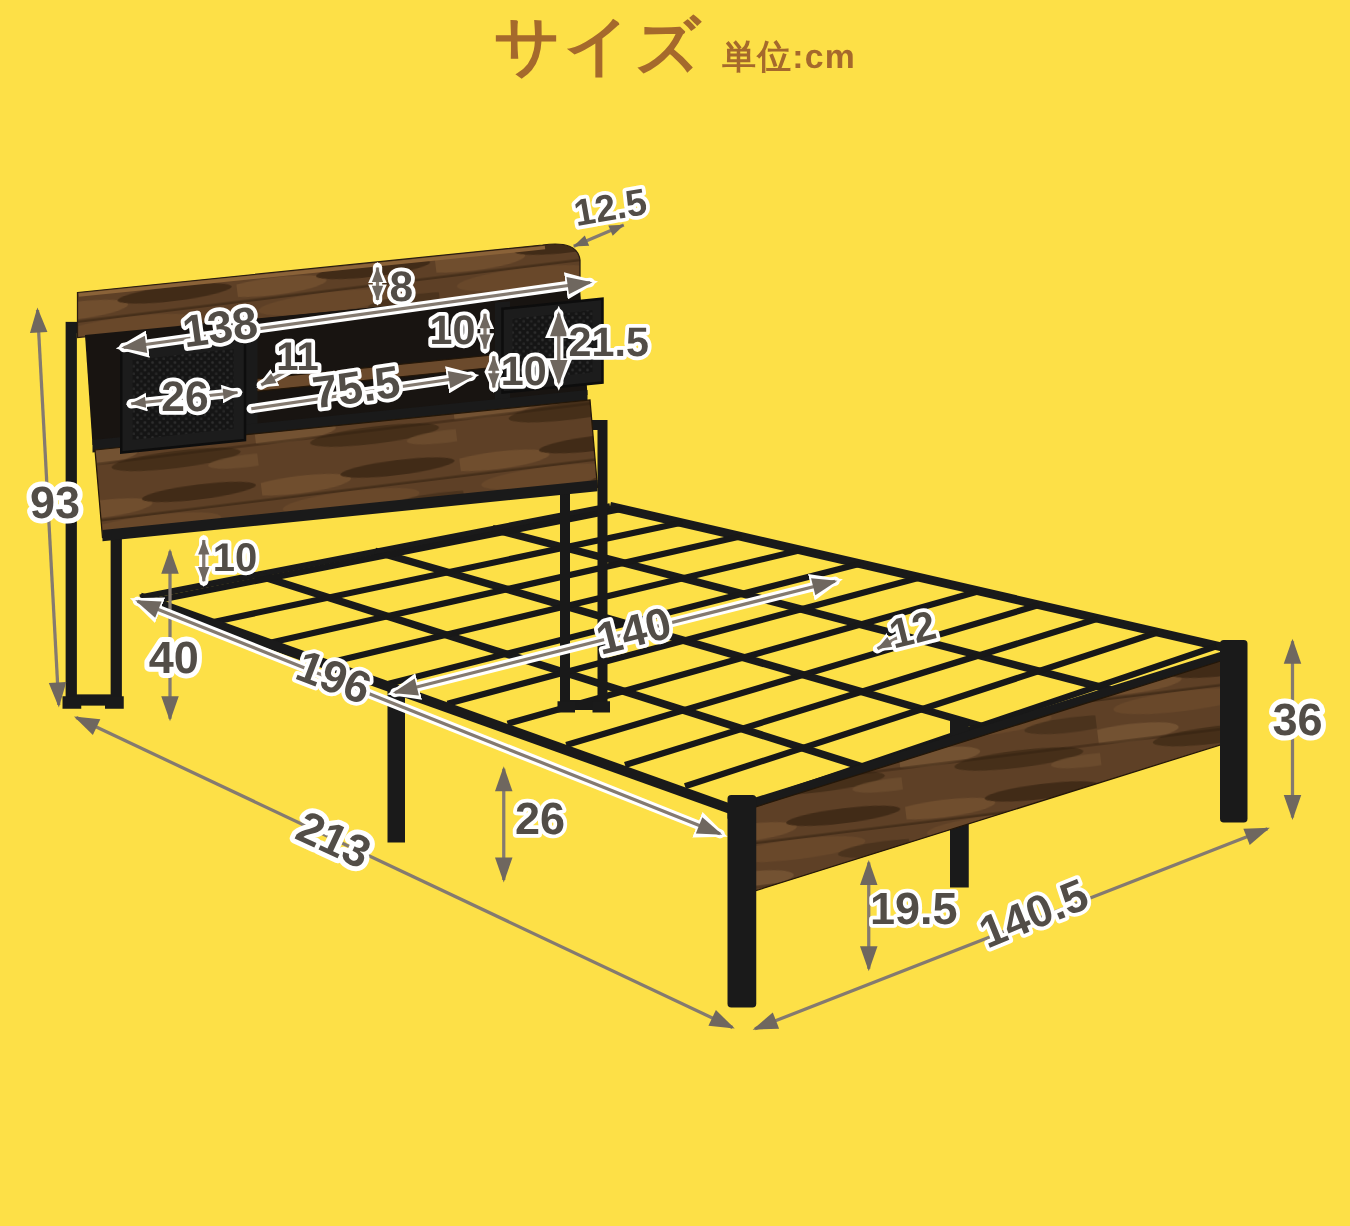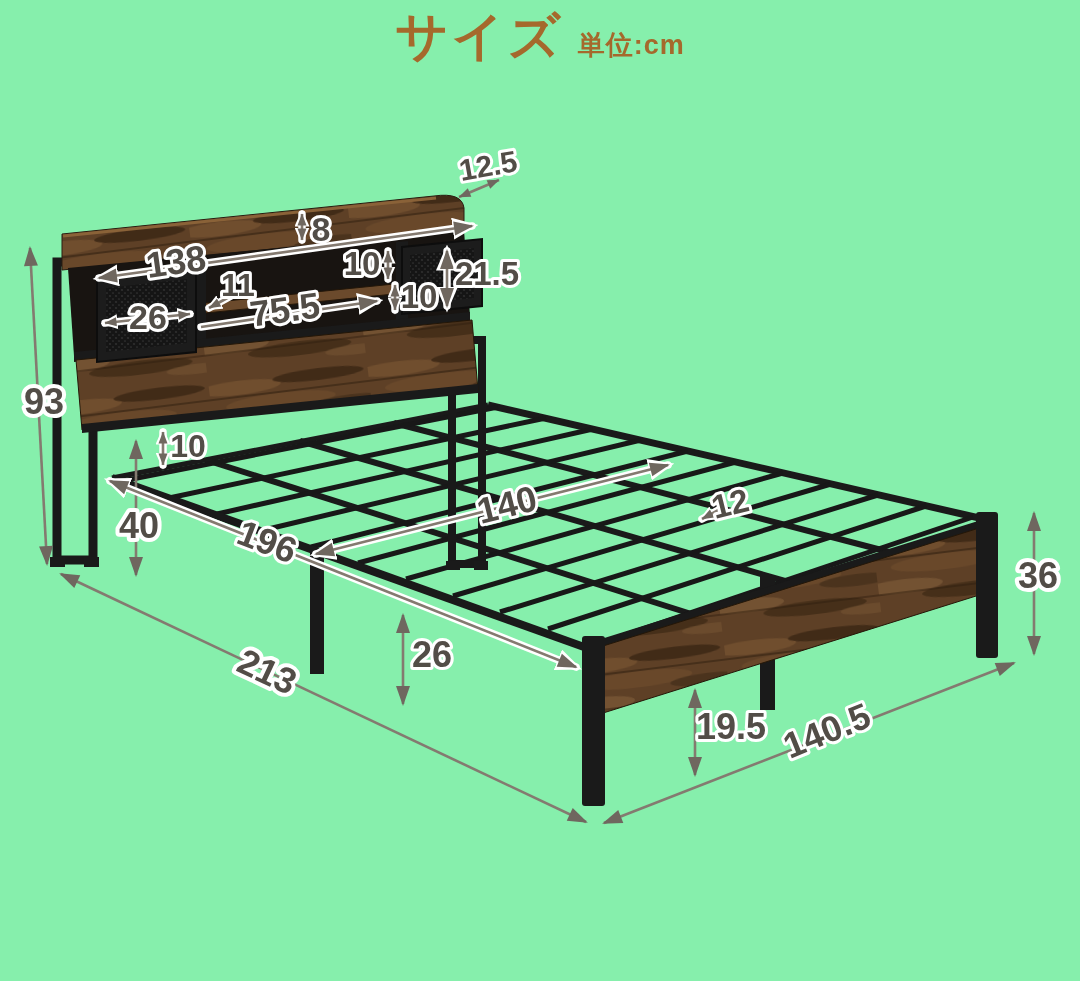--- a/index.html
+++ b/index.html
@@ -1,16 +1,16 @@
 <!DOCTYPE html>
 <html><head>
 <meta charset="utf-8">
 <style>
   html,body{margin:0;padding:0;background:#fff;}
-  .page{position:relative;width:1080px;height:981px;background:#86efac;overflow:hidden;
+  .page{position:relative;width:1080px;height:981px;background:#fde047;overflow:hidden;
         font-family:"Liberation Sans",sans-serif;}
   header{position:absolute;top:0;left:0;width:100%;text-align:center;z-index:5;}
   .title{display:inline-block;font-size:52px;font-weight:bold;color:#a5692c;
          letter-spacing:3px;margin:2px 0 0 0;vertical-align:baseline;}
   .unit{display:inline-block;font-size:27px;font-weight:bold;color:#a5692c;
         margin-left:14px;vertical-align:baseline;letter-spacing:1px;}
   svg.diagram{position:absolute;left:0;top:0;}
   
   .dimtxt{font-family:"Liberation Sans",sans-serif;font-weight:bold;fill:#524d47;
           stroke:#ffffff;stroke-width:6px;paint-order:stroke;stroke-linejoin:round;

